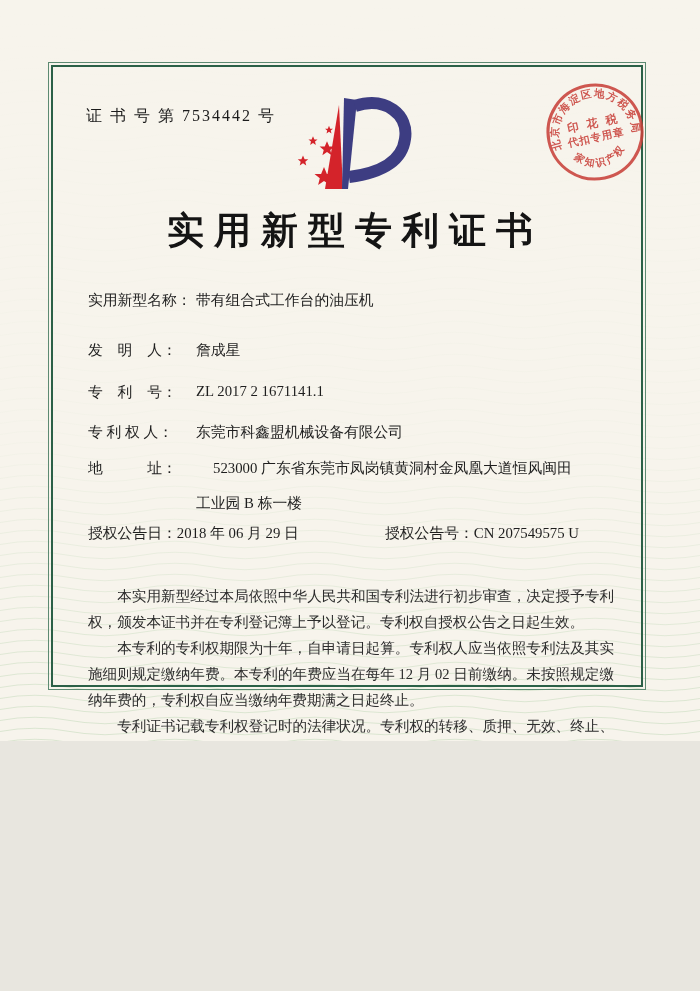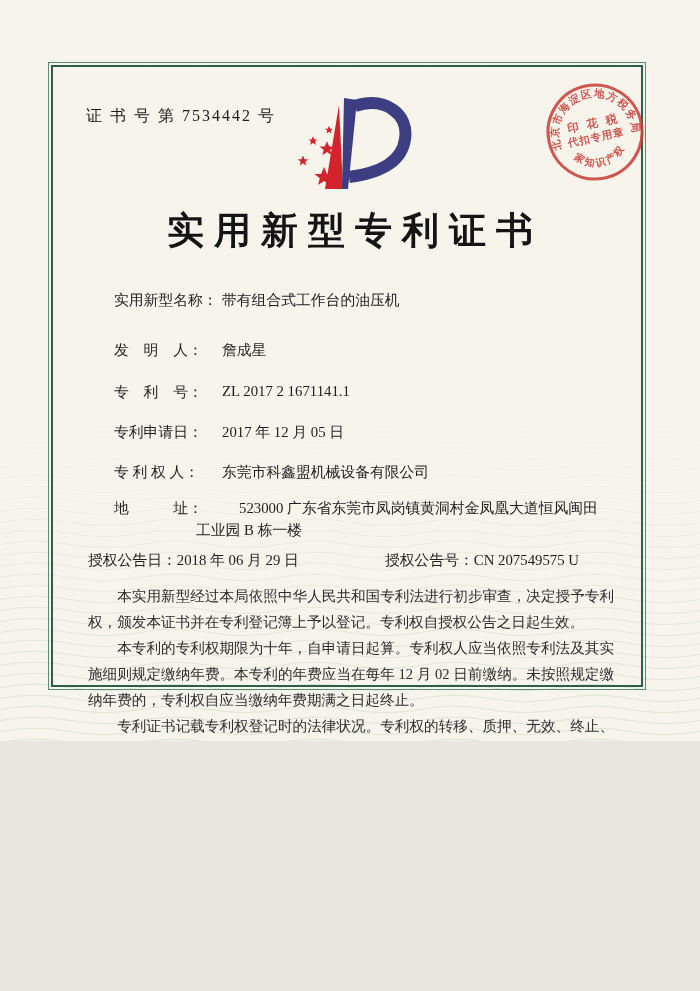--- a/index.html
+++ b/index.html
@@ -25,25 +25,25 @@
   .logo { position:absolute; left:283px; top:93px; width:135px; height:102px; z-index:2; }
   .title {
     position:absolute; left:0; right:0; top:206px; z-index:2;
     text-align:center; font-size:37px; font-weight:600;
     letter-spacing:10px; color:#141414; text-indent:10px;
   }
 
   .fields { position:absolute; left:88px; top:291px; width:530px; z-index:2;
             font-size:14.8px; color:#1e1e1e; }
   .frow { display:flex; align-items:flex-start; }
-  .frow .lbl { flex:0 0 108px; white-space:nowrap;margin-left:26px; }
+  .frow .lbl { flex:0 0 108px; white-space:nowrap; }
   .frow .val { flex:1; }
   .r2 { margin-top:31px; } .r3 { margin-top:23px; } .r4 { margin-top:21px; }
   .r5 { margin-top:21px; } .r6 { margin-top:17px;gap:17px; }
-  .addr2 { margin-left:108px; margin-top:3px; }
+  .addr2 { margin-left:108px; margin-top:16px; }
   .grant { position:relative; margin-top:11px; height:22px; }
   .grant .pair1 { position:absolute; left:0; top:0; white-space:nowrap; }
   .grant .pair2 { position:absolute; left:297px; top:0; white-space:nowrap; }
 
   .body-text { position:absolute; left:88px; right:86px; top:584px; z-index:2;
                font-size:14.6px; line-height:1.78; color:#2d2d2d;
                text-align:justify; }
   .body-text p { text-indent:2em; }
 
   .sig-role { position:absolute; left:96px; top:799px; z-index:2;
@@ -144,24 +144,20 @@
       <span class="lbl">实用新型名称：</span>
       <span class="val">带有组合式工作台的油压机</span>
     </div>
     <div class="frow r2">
       <span class="lbl">发　明　人：</span>
       <span class="val">詹成星</span>
     </div>
     <div class="frow r3">
       <span class="lbl">专　利　号：</span>
       <span class="val">ZL 2017 2 1671141.1</span>
-    </div>
-    <div class="frow r4">
-      <span class="lbl">专利申请日：</span>
-      <span class="val">2017 年 12 月 05 日</span>
     </div>
     <div class="frow r5">
       <span class="lbl">专 利 权 人：</span>
       <span class="val">东莞市科鑫盟机械设备有限公司</span>
     </div>
     <div class="frow r6">
       <span class="lbl">地　　　址：</span>
       <span class="val">523000 广东省东莞市凤岗镇黄洞村金凤凰大道恒风闽田</span>
     </div>
     <div class="addr2">工业园 B 栋一楼</div>

